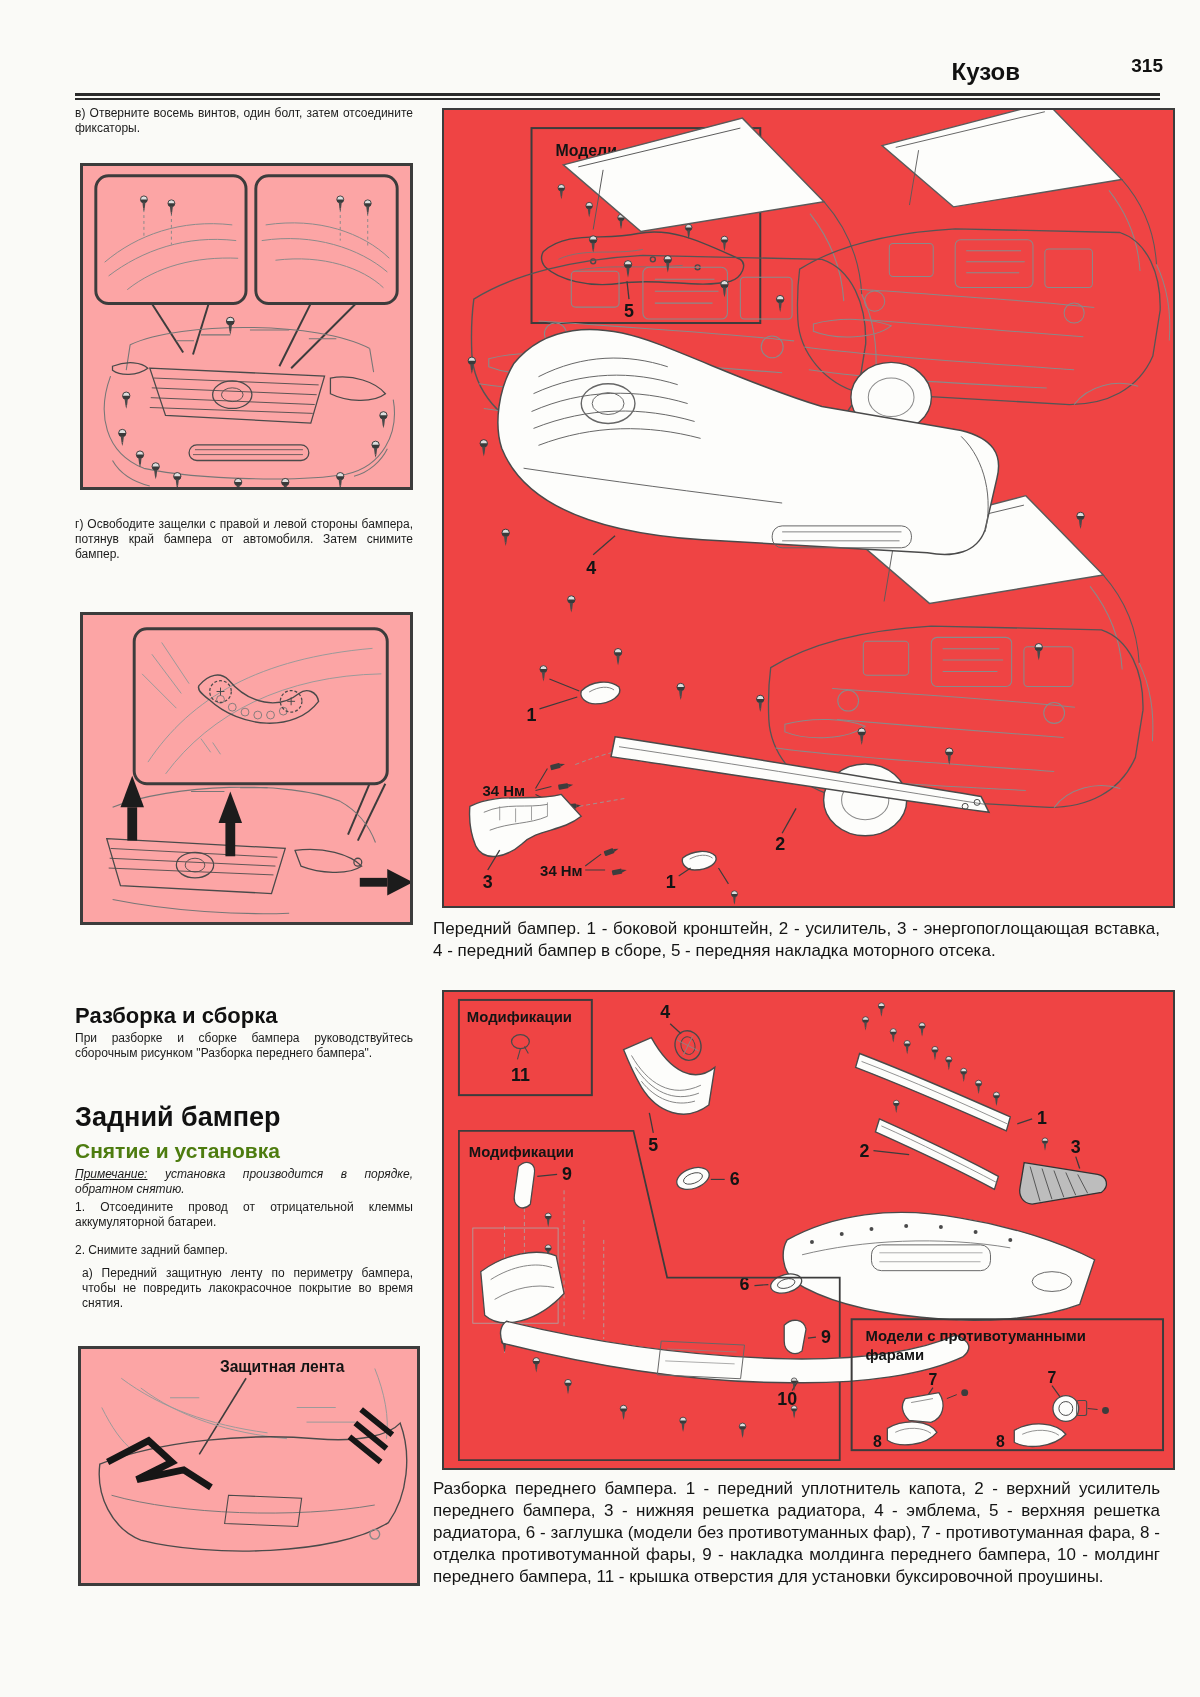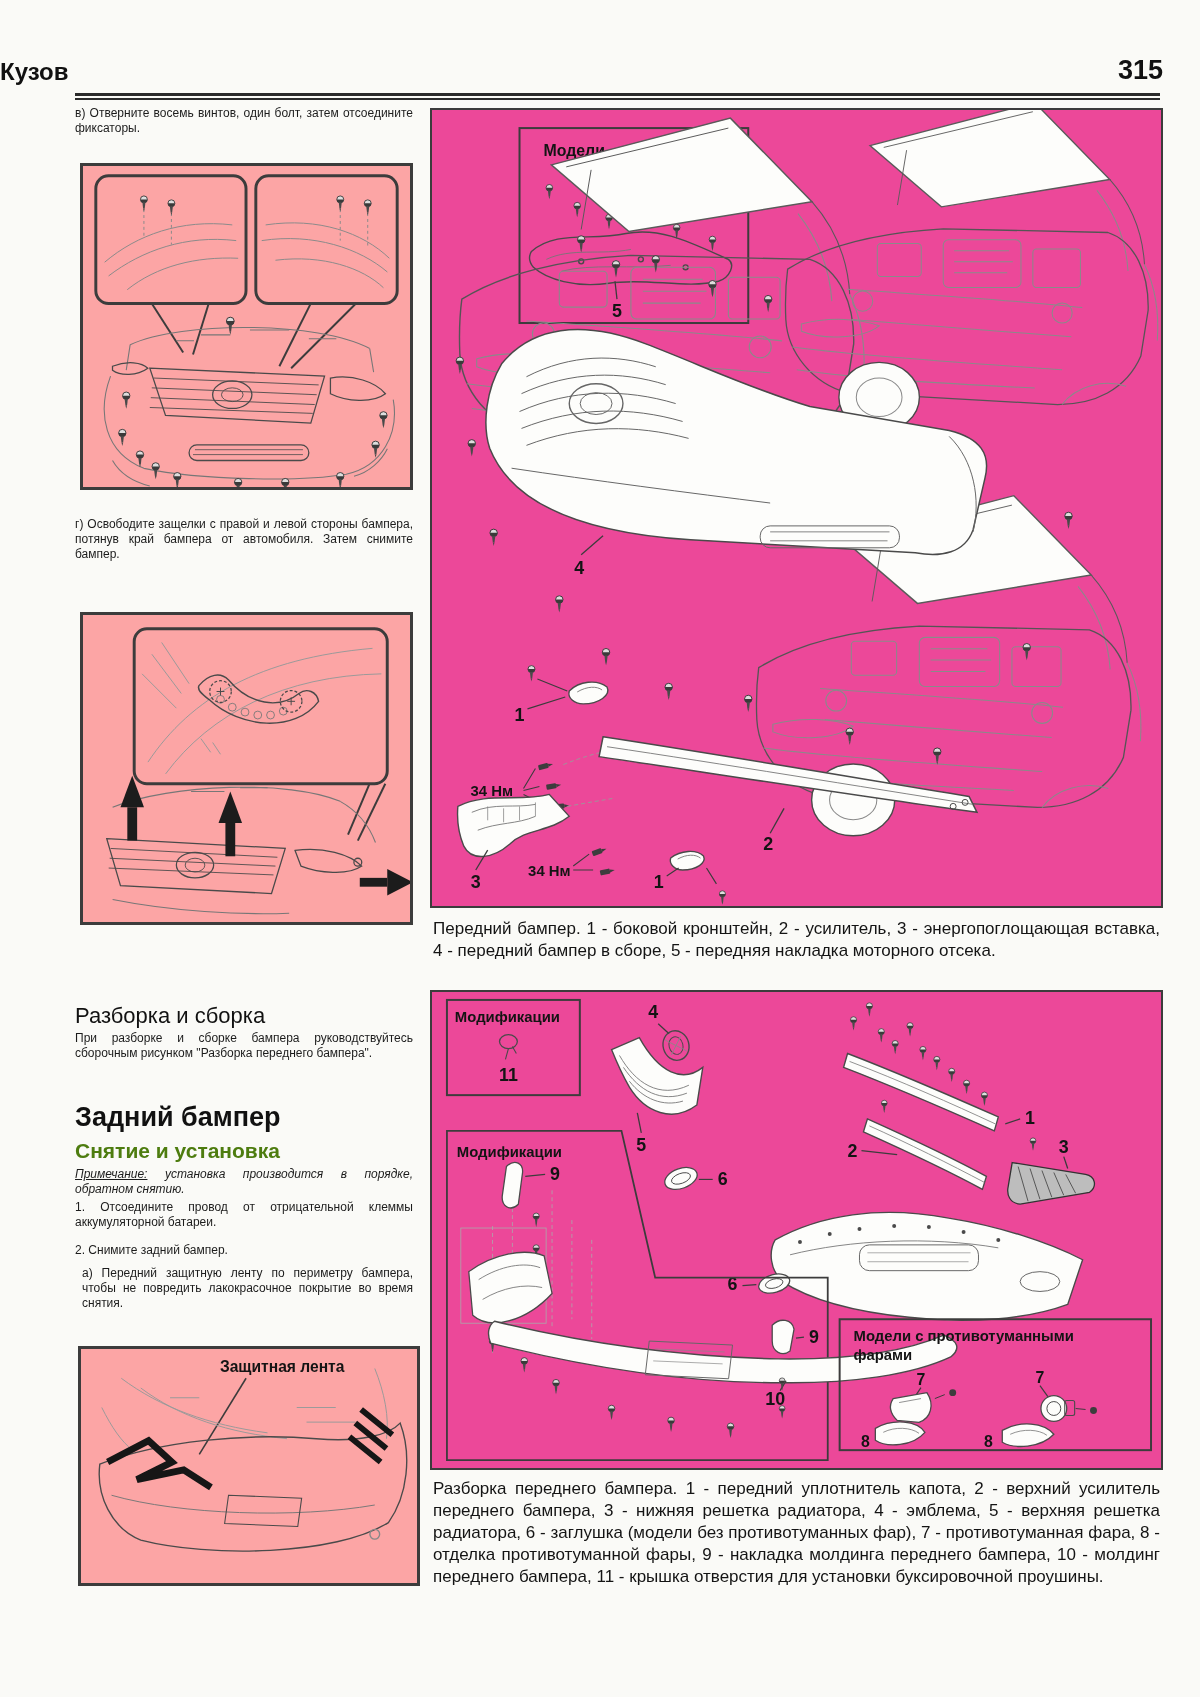--- a/index.html
+++ b/index.html
@@ -4,27 +4,27 @@
 <style>
   * { margin:0; padding:0; box-sizing:border-box; }
   html,body { width:1200px; height:1697px; }
   body { position:relative; background:#fafaf7; color:#181818;
          font-family:"Liberation Sans", sans-serif; overflow:hidden; }
   .abs { position:absolute; }
   .bt { font-size:12px; line-height:1.27; text-align:justify; color:#1c1c1c; }
   .it { font-style:italic; }
   .note-lbl { text-decoration:underline; font-style:italic; }
   .h1 { font-weight:bold; font-size:27px; color:#111; }
-  .h2 { font-weight:normal; font-size:22px; color:#111; }
+  .h2 { font-weight:bold; font-size:22px; color:#111; }
   .h3 { font-weight:bold; font-size:21px; color:#4d7c0f; }
   .caption { font-weight:normal; font-size:17px; line-height:1.3; text-align:justify; color:#141414; }
   .panel { border:3px solid #3c3c3c; background:#fca5a5; }
-  .panel2 { border:2px solid #3c3c3c; background:#ec4899; }
+  .panel2 { border:2px solid #3c3c3c; background:#ef4444;margin-left:12px; }
   .hdr-title { font-weight:bold; font-size:24px; color:#111; }
-  .hdr-num { font-weight:bold; font-size:27px; color:#111; }
+  .hdr-num { font-weight:bold; font-size:19px; color:#111; }
   .rule-a { height:3px; background:#2b2b2b; }
   .rule-b { height:2px; background:#2b2b2b; margin-top:2px; }
   svg { display:block; }
   svg text { font-family:"Liberation Sans", sans-serif; fill:#141414; }
   .pn  { font-size:18px; font-weight:bold; }
   .pn2 { font-size:16px; font-weight:bold; }
   .tq  { font-size:15px; font-weight:bold; }
   .ins { font-size:15px; font-weight:bold; }
   .ins2{ font-size:16px; font-weight:bold; }
   .lbl { font-size:16px; font-weight:bold; }
@@ -40,21 +40,21 @@
       <path d="M-1.9 4 L-1 11.5 L1 11.5 L1.9 4 Z" fill="#4a4a4a"></path>
       <path d="M-1 11.5 L0 15.5 L1 11.5 Z" fill="#4a4a4a"></path>
     </g>
     <g id="boltg">
       <rect x="-5" y="-2.6" width="10" height="5.2" rx="1" fill="#3d3d3d"></rect>
       <path d="M5 -1.6 L10 0 L5 1.6 Z" fill="#3d3d3d"></path>
     </g>
   </defs>
 </svg>
 
-<div class="abs hdr-title" style="left:0;top:58px;width:1020px;text-align:left">Кузов</div>
+<div class="abs hdr-title" style="left:0;top:58px;width:1020px;text-align:right">Кузов</div>
 <div class="abs hdr-num" style="left:1063px;top:55px;width:100px;text-align:right">315</div>
 <div class="abs" style="left:75px;top:93px;width:1085px">
   <div class="rule-a"></div>
     <div class="rule-b"></div>
 </div>
 
 <p class="abs bt" style="left:75px;top:106px;width:338px">в) Отверните восемь винтов, один болт, затем отсоедините фиксаторы.</p>
 
 <figure class="abs panel" style="left:80px;top:163px;width:333px;height:327px">
   <svg viewBox="0 0 333 327" width="327" height="321">

